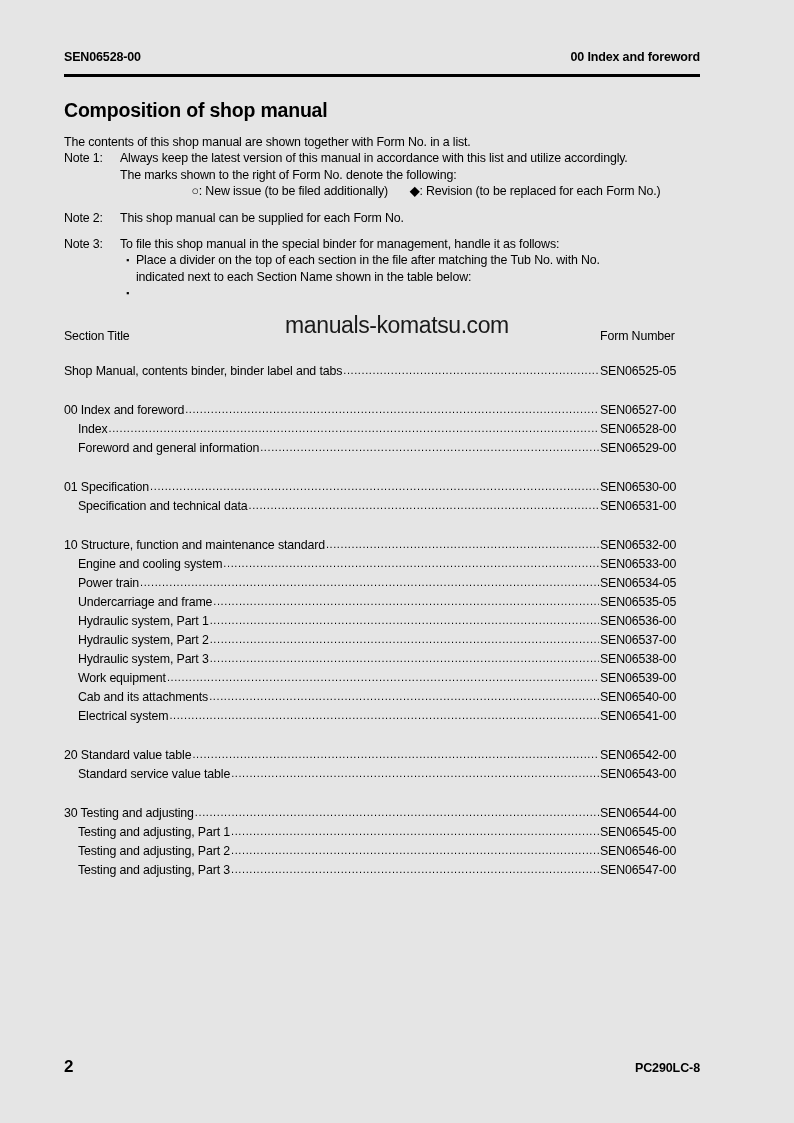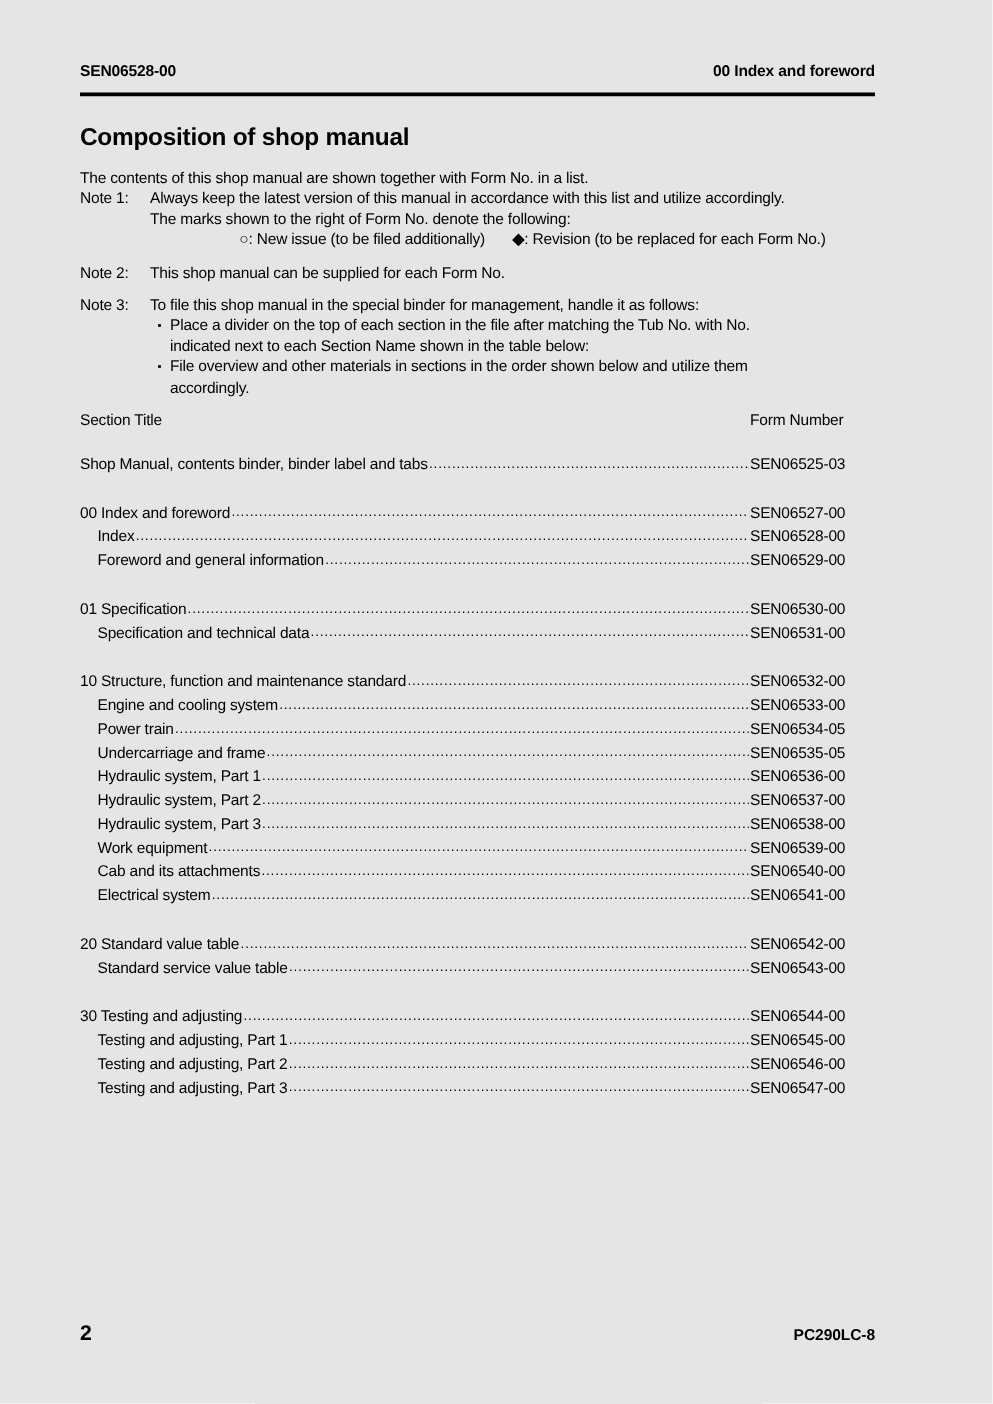--- a/index.html
+++ b/index.html
@@ -255,36 +255,36 @@
       <span class="note-label">Note 3:</span>
       <span class="note-body">To file this shop manual in the special binder for management, handle it as follows:</span>
     </div>
 
     <div class="bullet-row">
       <span class="bullet-mark">▪</span>
       <span class="bullet-text note-body-wrap">Place a divider on the top of each section in the file after matching the Tub No. with No. indicated next to each Section Name shown in the table below:</span>
     </div>
     <div class="bullet-row">
       <span class="bullet-mark">▪</span>
-      <span class="bullet-text note-body-wrap">File overview and other materials in sections in the order shown below and utilize them accordingly.</span>
     </div>
   </div>
 
   <div class="col-heads">
     <span class="col-head-left">Section Title</span>
     <span class="col-head-right">Form Number</span>
   </div>
 
+  <div class="watermark">manuals-komatsu.com</div>
 
   <div class="toc" id="toc-root">
       <div class="toc-group">
         <div class="toc-row lvl-0">
           <span class="t-title">Shop Manual, contents binder, binder label and tabs</span>
           <span class="t-leader">..................................................................................................................................................</span>
-          <span class="t-form">SEN06525-03</span>
+          <span class="t-form">SEN06525-05</span>
         </div>
       </div>
       <div class="toc-group">
         <div class="toc-row lvl-0">
           <span class="t-title">00 Index and foreword</span>
           <span class="t-leader">..................................................................................................................................................</span>
           <span class="t-form">SEN06527-00</span>
         </div>
         <div class="toc-row lvl-1">
           <span class="t-title">Index</span>

